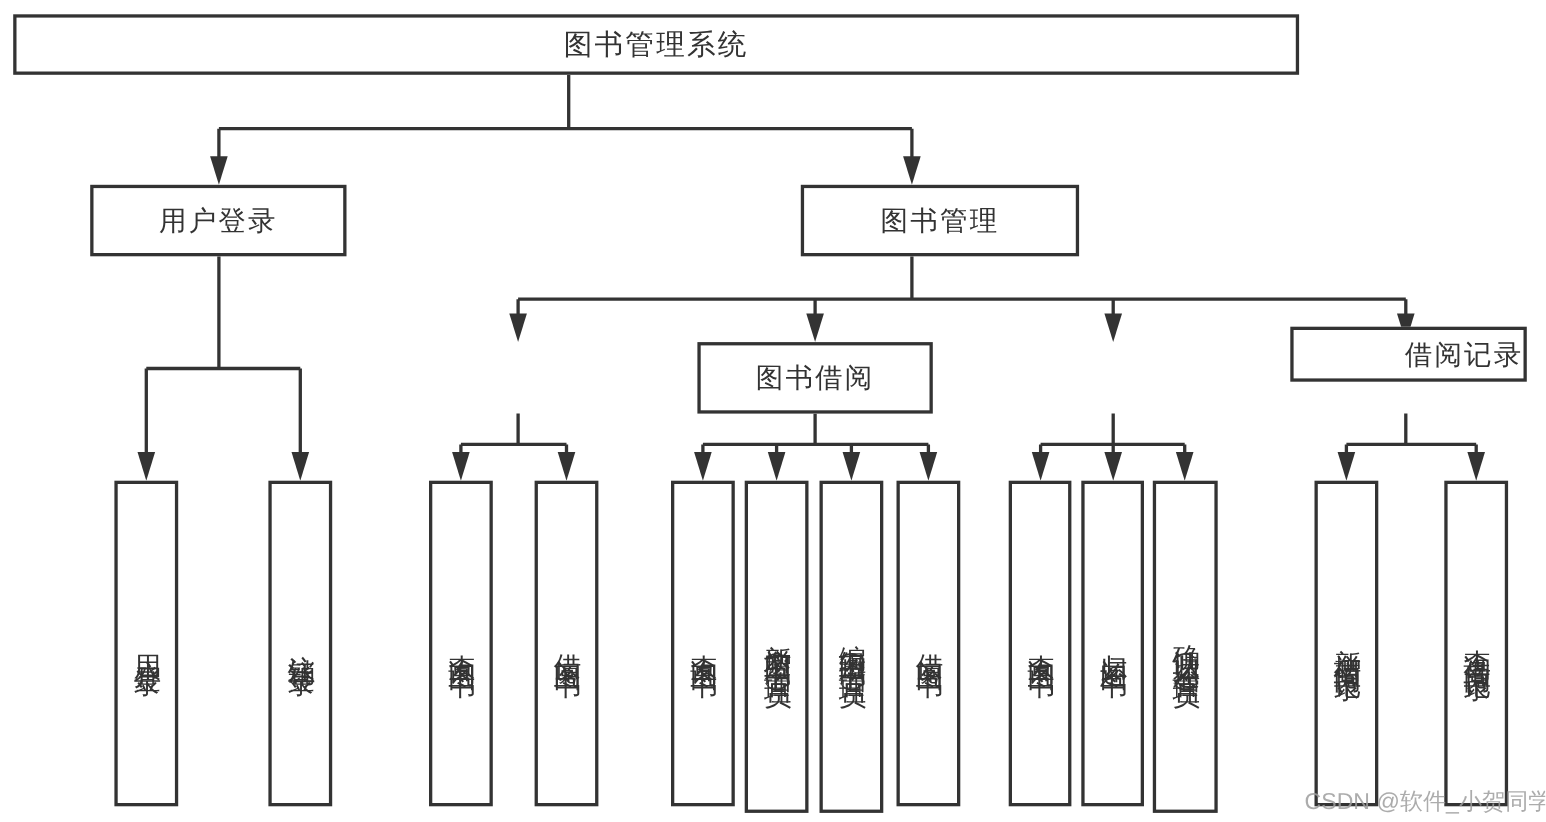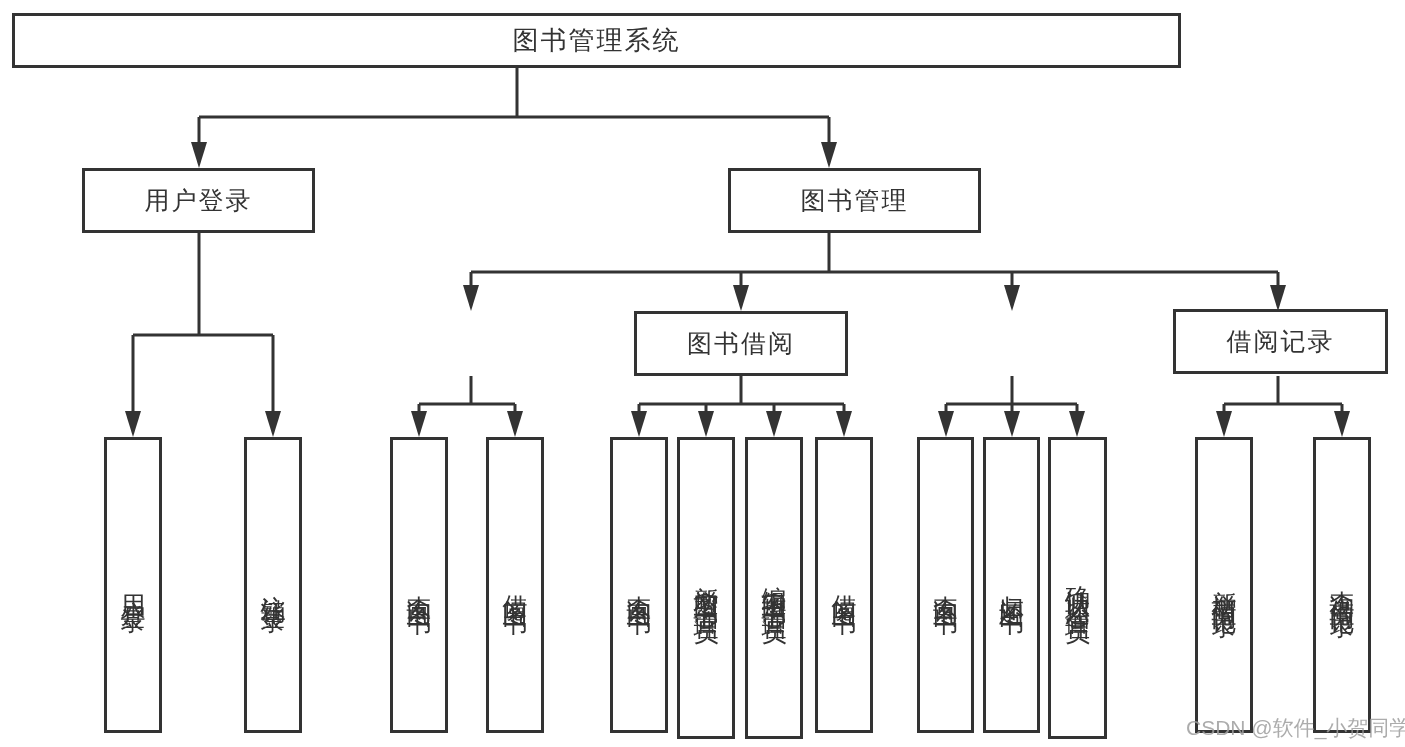--- a/index.html
+++ b/index.html
@@ -106,21 +106,21 @@
   <div class="node h" style="left:82px; top:168px; width:233px; height:65px;">
     <span>用户登录</span>
   </div>
   <div class="node h" style="left:712px; top:168px; width:253px; height:65px;margin-left:16px;">
     <span>图书管理</span>
   </div>
 
   <div class="node h" style="left:634px; top:311px; width:214px; height:65px;">
     <span>图书借阅</span>
   </div>
-  <div class="node h" style="left:1173px; top:309px; width:215px; height:65px;">
+  <div class="node h" style="left:1173px; top:297px; width:215px; height:50px;justify-content:flex-end;">
     <span>借阅记录</span>
   </div>
 
   <div class="node v" style="left:104px; top:437px; width:58px; height:296px;">
     <span>用户登录</span>
   </div>
   <div class="node v" style="left:244px; top:437px; width:58px; height:296px;">
     <span>注销登录</span>
   </div>
 

